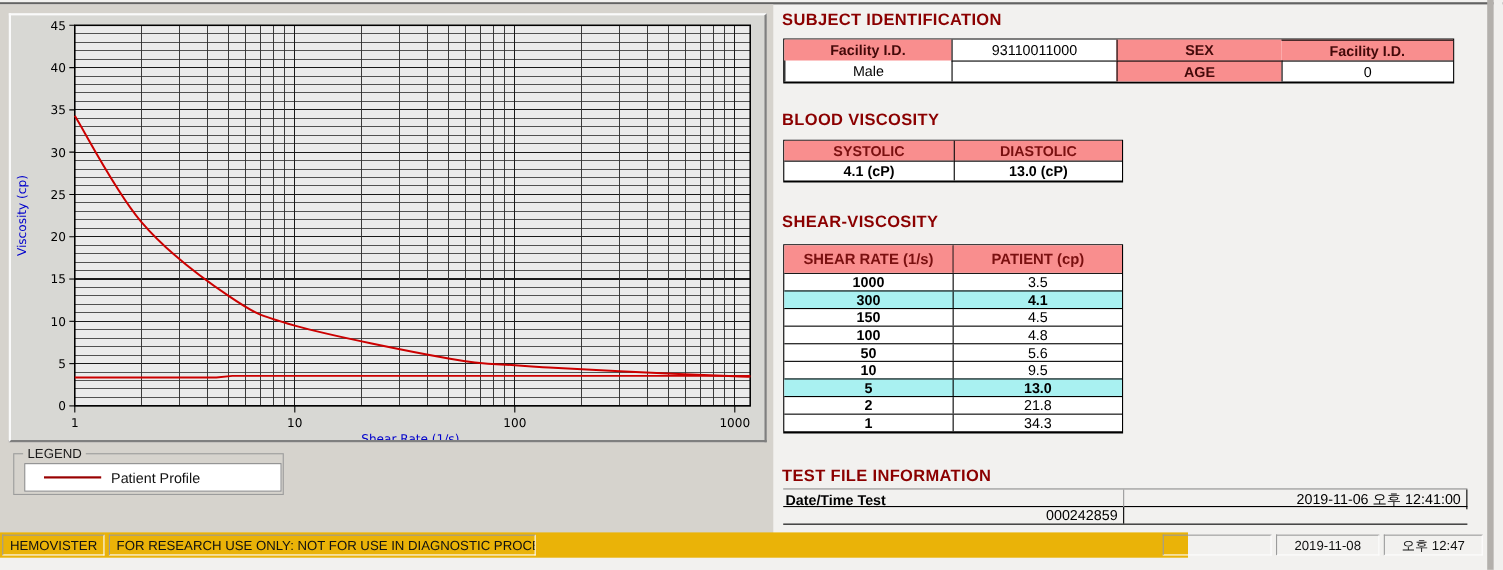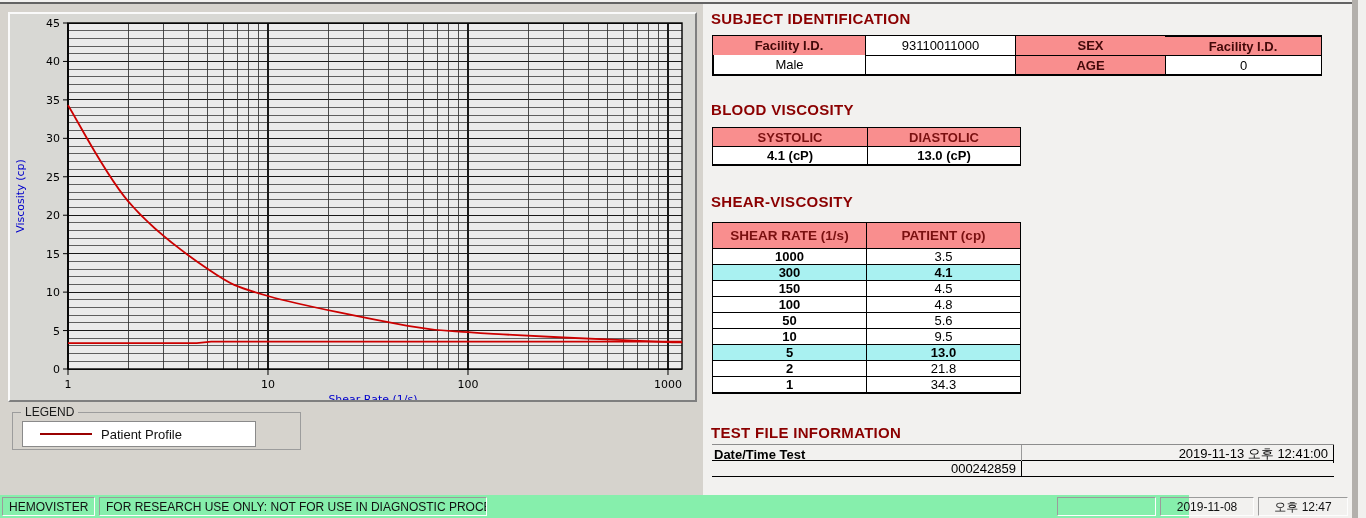--- a/index.html
+++ b/index.html
@@ -11,21 +11,21 @@
   .right-strip-b{position:absolute;left:1358px;top:0;width:8px;height:518px;background:#f1f0ee}
 
   
   .chart-panel{position:absolute;left:8px;top:8px;width:689px;height:390px;background:#d8d8d4;
     border:2px solid;border-color:#fafafa #7f7f7f #7f7f7f #fafafa}
   .chart-panel svg{display:block}
   .tick-label{font-family:"DejaVu Sans",sans-serif;font-size:11px;fill:#000}
   .axis-title{font-family:"DejaVu Sans",sans-serif;font-size:11px;fill:var(--axis,#0000cc)}
 
   
-  .legend-frame{position:absolute;left:12px;top:408px;width:289px;height:38px;border:1px solid #9c9c9c}
+  .legend-frame{position:absolute;left:12px;top:408px;width:246px;height:38px;border:1px solid #9c9c9c}
   .legend-caption{position:absolute;left:8px;top:-8px;background:#d6d3cd;padding:0 4px;font-size:12px;color:#1a1a1a}
   .legend-inner{position:absolute;left:9px;top:8px;width:234px;height:26px;background:#fff;border:1px solid #8a8a8a;
     display:flex;align-items:center}
   .legend-line{width:52px;height:2px;margin-left:17px;background:#990000}
   .legend-label{margin-left:9px;font-size:13px;color:#111}
 
   
   .right-panel{position:absolute;left:703px;top:4px;width:649px;height:491px}
   .section-title{position:absolute;font-weight:bold;font-size:15px;color:var(--heading,#8b0000);letter-spacing:.3px;white-space:nowrap}
   .t-subject{top:6px;left:8px}
@@ -53,21 +53,21 @@
   .sv-cell.rate{font-weight:bold;border-right:1px solid #000}
   .sv-row.hl .sv-cell{font-weight:bold}
 
   .tfi-table{position:absolute;left:9px;top:440px;width:622px;border-top:1px solid #8d8d8d}
   .tfi-row{display:grid;grid-template-columns:310px 312px;height:16px;border-bottom:1px solid #000}
   .tfi-cell{font-size:13px;display:flex;align-items:center;white-space:nowrap}
   .tfi-cell.lbl2{font-weight:bold;color:#000;padding-left:2px;border-right:1px solid #9a9a9a}
   .tfi-cell.val2{justify-content:flex-end;padding-right:5px;border-right:1px solid #000}
 
   
-  .status-bar{position:absolute;left:0;top:495px;width:1189px;height:23px;background:#86efac}
+  .status-bar{position:absolute;left:0;top:484px;width:1080px;height:23px;background:#eab308}
   .status-panel{position:absolute;top:2px;height:19px;border:1px solid;border-color:#9b9b9b #fdfdfd #fdfdfd #9b9b9b;
     font-size:12px;line-height:16px;padding:1px 6px 0 6px;color:#111;white-space:nowrap;overflow:hidden}
   .sp1{left:2px;width:93px}
   .sp2{left:99px;width:388px}
   .sp3{left:491px;width:562px}
   .sp4{left:1057px;width:99px}
   .sp5{left:1160px;width:94px;text-align:center}
   .sp6{left:1258px;width:90px;text-align:center}
 </style>
 </head>
@@ -263,21 +263,21 @@
           <div class="sv-cell rate">1</div>
           <div class="sv-cell val">34.3</div>
         </div>
       </div>
   </div>
 
   <div class="section-title t-tfi">TEST FILE INFORMATION</div>
   <div class="tfi-table">
     <div class="tfi-row">
       <div class="tfi-cell lbl2">Date/Time Test</div>
-      <div class="tfi-cell val2">2019-11-13  오후 12:41:00</div>
+      <div class="tfi-cell val2">2019-11-06  오후 12:41:00</div>
     </div>
     <div class="tfi-row">
       <div class="tfi-cell val2">000242859</div>
     </div>
   </div>
 </div>
 
 <div class="status-bar">
   <div class="status-panel sp1">HEMOVISTER</div>
   <div class="status-panel sp2">FOR RESEARCH USE ONLY: NOT FOR USE IN DIAGNOSTIC PROCEDURES</div>

